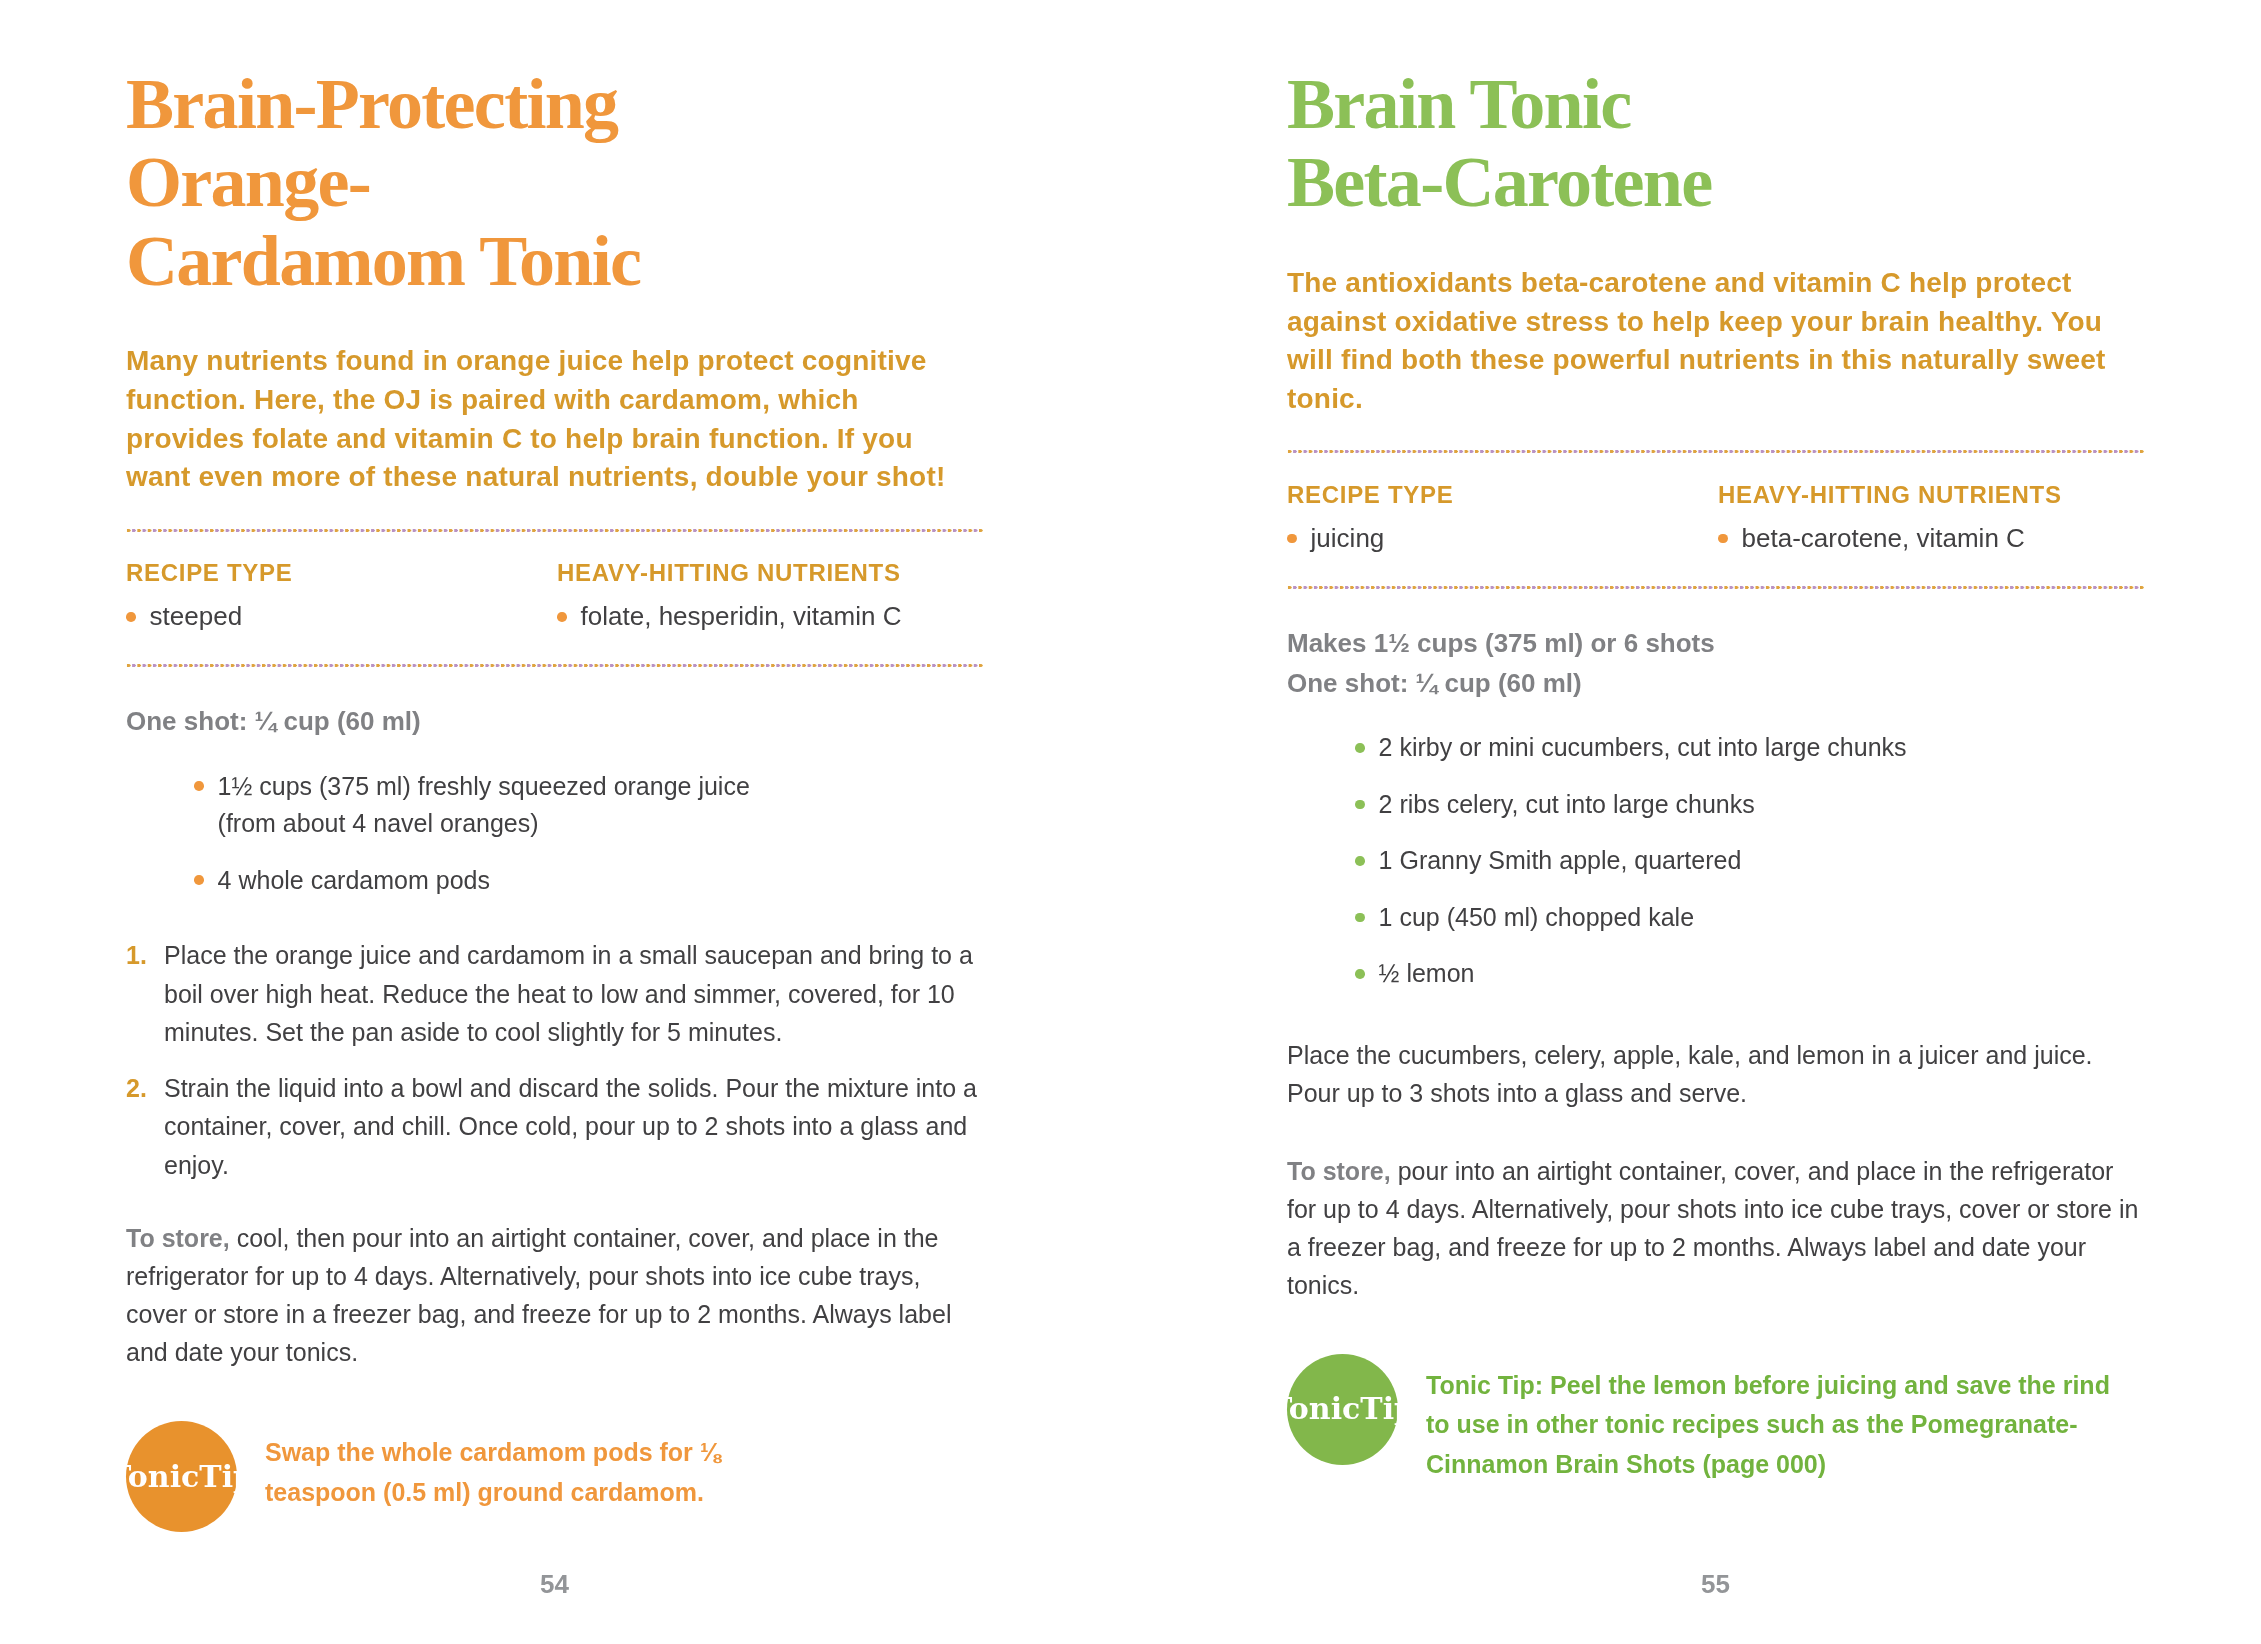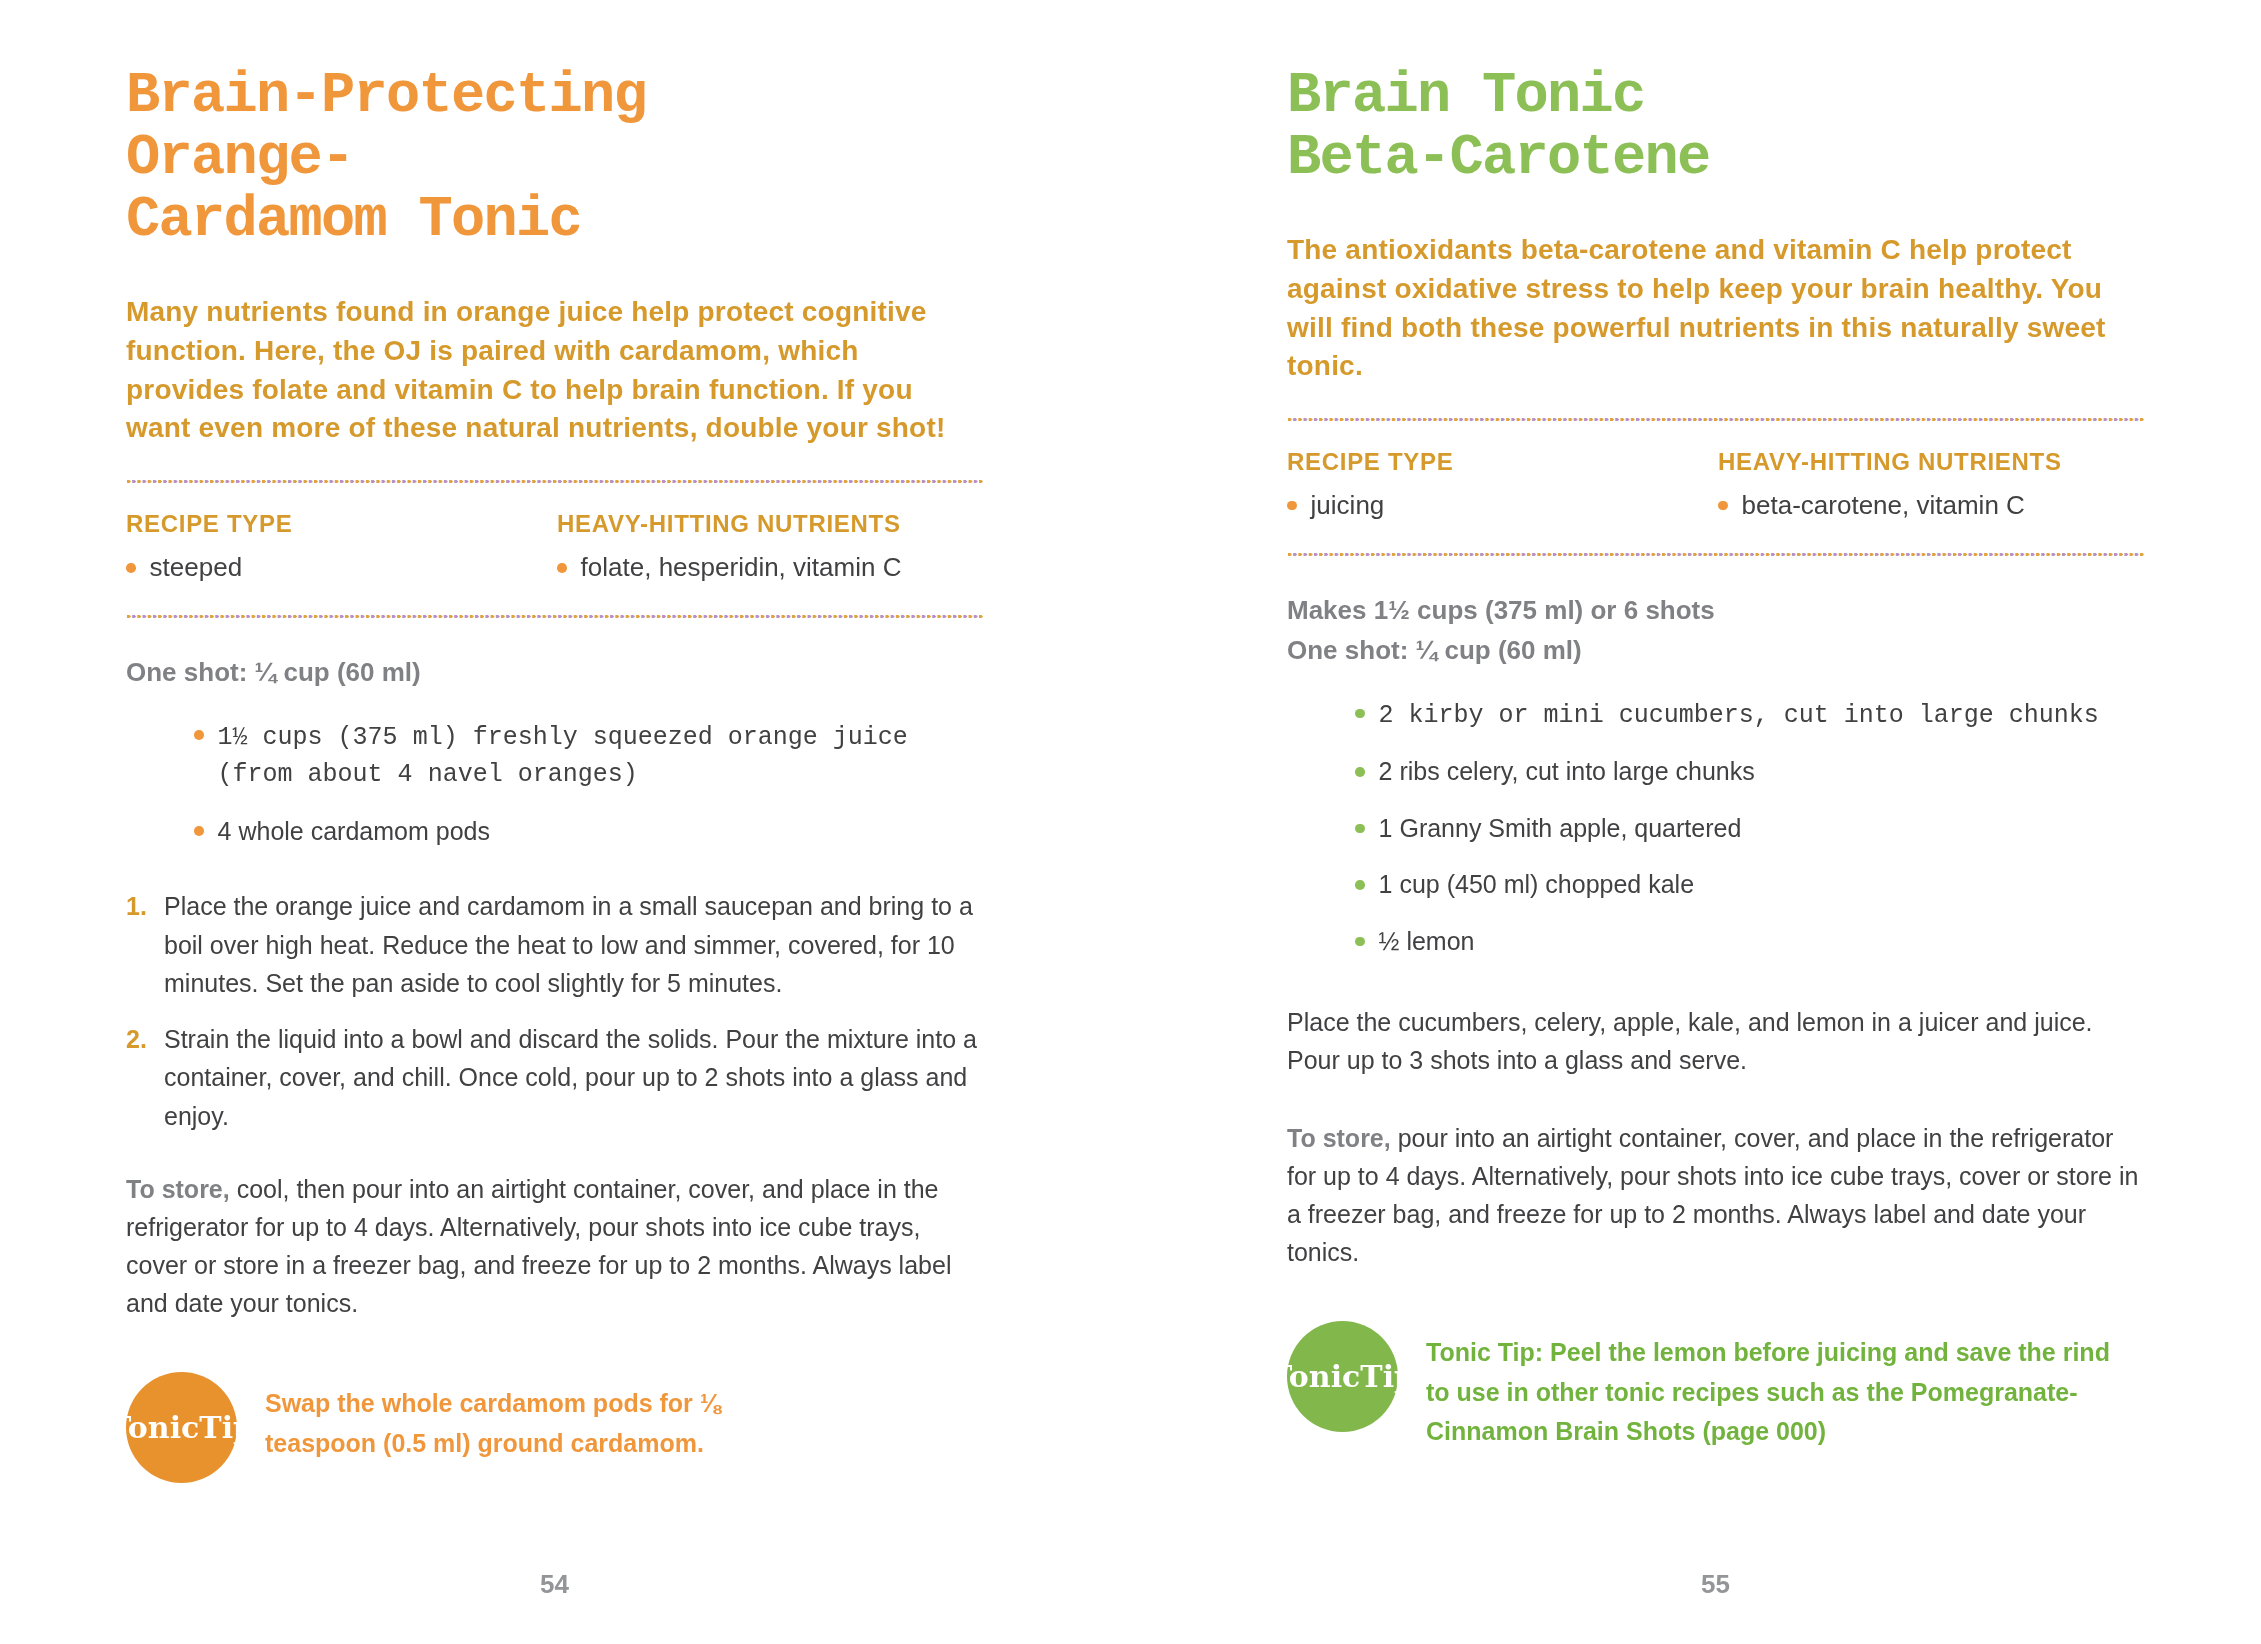--- a/index.html
+++ b/index.html
@@ -10,23 +10,23 @@
     font-family:"Liberation Sans", sans-serif;
     overflow:hidden;
   }
   .page{position:absolute;top:0;width:857px;}
   .page.left{left:126px;}
   .page.right{left:1287px;}
 
   
   .title{
     margin:65px 0 0 0;
-    font-family:Liberation Mono, monospace;
-    font-weight:bold;
-    font-size:57px;
+    font-family:Liberation Serif, serif;
+    font-weight:bold;
+    font-size:72px;
     line-height:1.09;
     letter-spacing:-1.7px;
   }
   .title .tline{display:block;}
   .title.orange{color:#F0973C;}
   .title.green{color:#8CC057;}
 
   
   .intro{
     margin:42px 0 0 0;
@@ -91,21 +91,21 @@
     margin:26px 0 0 0;
     padding:0 0 0 68px;
   }
   .ingredients li{
     display:flex;align-items:baseline;
     color:#414042;
     font-size:25px;
     line-height:1.5;
     margin-top:19px;
   }
-  .ingredients li:first-child{margin-top:0;font-family:Liberation Mono, monospace;}
+  .ingredients li:first-child{margin-top:0;}
   .ing-body{display:block;}
 
   
   .steps{margin:37px 0 0 0;padding:0;list-style:none;}
   .steps li{
     display:flex;
     margin-top:17.4px;
     color:#414042;
     font-size:25px;
     line-height:1.54;

